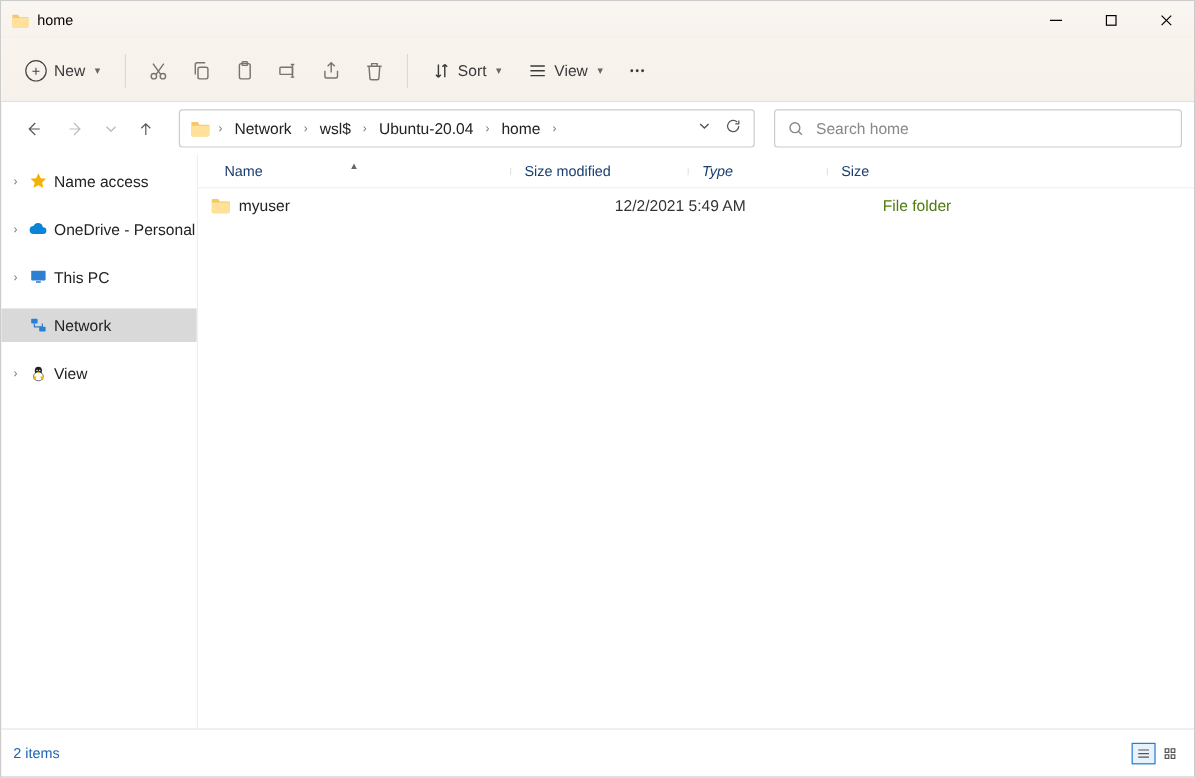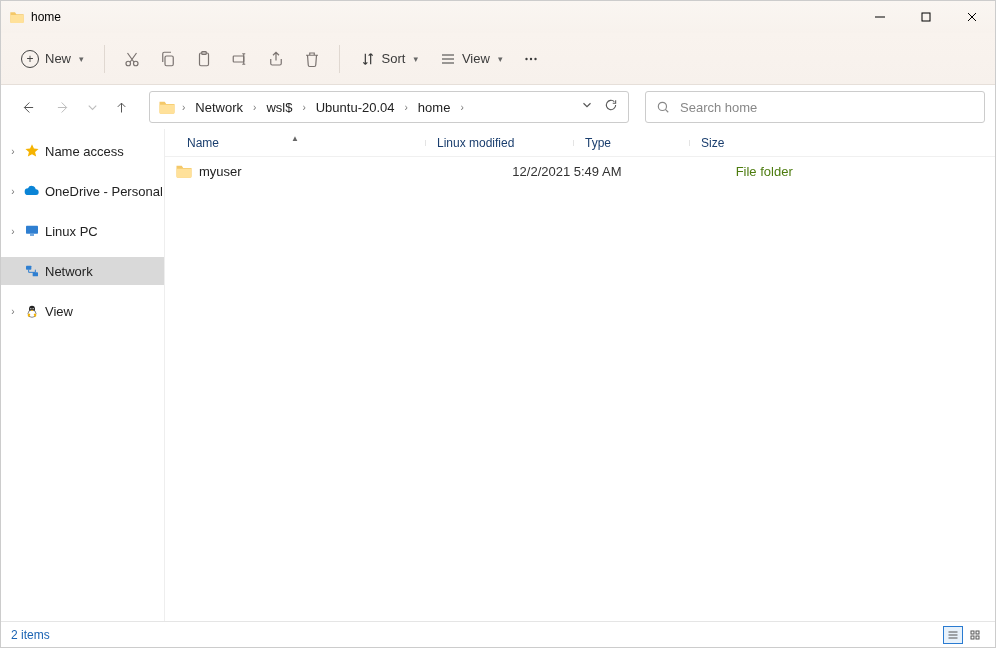--- a/index.html
+++ b/index.html
@@ -48,34 +48,34 @@
     .tree-item .label { white-space: nowrap; overflow: hidden; text-overflow: ellipsis; }
     .tree-gap { height: 12px; }
 
     
     .content { flex: 1; display: flex; flex-direction: column; }
     .cols { display: flex; align-items: center; height: 28px; border-bottom: 1px solid #f0f0f0; font-size: 12px; color: #1a3e6e; }
     .col { padding-left: 12px; position: relative; }
     .col + .col::before { content: ""; position: absolute; left: 0; top: 4px; bottom: 4px; width: 1px; background: #e4e4e4; }
     .col.name { width: 260px; padding-left: 22px; }
     .col.date { width: 148px; }
-    .col.type { width: 116px; }
+    .col.type { width: 116px; font-style: italic; }
     .col.size { width: 80px; }
     .sort-ind { position: absolute; top: -2px; left: 50%; transform: translateX(-50%); font-size: 8px; color: #666; }
 
     .row { display: flex; align-items: center; height: 28px; font-size: 13px; color: #222; cursor: pointer; justify-content: space-between; }
     .cell { padding-left: 12px; white-space: nowrap; overflow: hidden; text-overflow: ellipsis; }
     .cell.name { width: 260px; display: flex; align-items: center; padding-left: 10px; gap: 6px; }
     .cell.date { width: 148px; color: #333; }
     .cell.type { width: 116px; color: #4d7c0f; }
     .cell.size { width: 80px; color: #333; }
     .folder-ico-sm { width: 18px; height: 18px; }
 
     
-    .statusbar { height: 26px; border-top: 1px solid #e5e5e5; display: flex; align-items: center; padding: 0 10px; font-size: 12px; color: #1a63b3; }
+    .statusbar { height: 40px; border-top: 1px solid #e5e5e5; display: flex; align-items: center; padding: 0 10px; font-size: 12px; color: #1a63b3; }
     .statusbar .view-toggles { margin-left: auto; display: flex; gap: 2px; }
     .view-toggle { width: 20px; height: 18px; border: 1px solid transparent; display: flex; align-items: center; justify-content: center; cursor: pointer; color: #555; }
     .view-toggle.active { border-color: #2a7bd1; background: #e8f2fb; }
     .view-toggle svg { width: 12px; height: 12px; }
 
     
     .folder-svg .back { fill: #f4c869; }
     .folder-svg .front { fill: #ffe19a; }
   </style>
 </head>
@@ -255,21 +255,21 @@
     </div>
     <div class="tree-gap"></div>
     <div class="tree-item">
       <span class="expander">›</span>
       <span class="tico">
           <svg viewBox="0 0 24 24" width="16" height="16" fill="#2f7fd1">
             <rect x="3" y="4" width="18" height="12" rx="1"></rect>
             <rect x="9" y="17" width="6" height="2"></rect>
           </svg>
         </span>
-      <span class="label">Linux PC</span>
+      <span class="label">This PC</span>
     </div>
     <div class="tree-gap"></div>
     <div class="tree-item selected">
       <span class="expander" style="visibility:hidden;">›</span>
       <span class="tico">
           <svg viewBox="0 0 24 24" width="16" height="16" fill="#2f7fd1">
             <rect x="3" y="4" width="8" height="6" rx="1"></rect>
             <rect x="13" y="14" width="8" height="6" rx="1"></rect>
             <path d="M7 10v4h10v-4" stroke="#2f7fd1" stroke-width="1.5" fill="none"></path>
           </svg>
@@ -293,21 +293,21 @@
       <span class="label">View</span>
     </div>
   </div>
 
   <div class="content">
     <div class="cols">
       <div class="col name">
         <span>Name</span>
         <span class="sort-ind">▲</span>
       </div>
-      <div class="col date">Linux modified</div>
+      <div class="col date">Size modified</div>
       <div class="col type">Type</div>
       <div class="col size">Size</div>
     </div>
 
     <div class="row">
       <div class="cell name">
         <svg class="folder-ico-sm folder-svg" viewBox="0 0 24 24">
             <path class="back" d="M2 5h7l2 3h11v11a2 2 0 0 1-2 2H4a2 2 0 0 1-2-2V5z"></path>
             <path class="front" d="M2 9h20v10a2 2 0 0 1-2 2H4a2 2 0 0 1-2-2V9z"></path>
           </svg>

